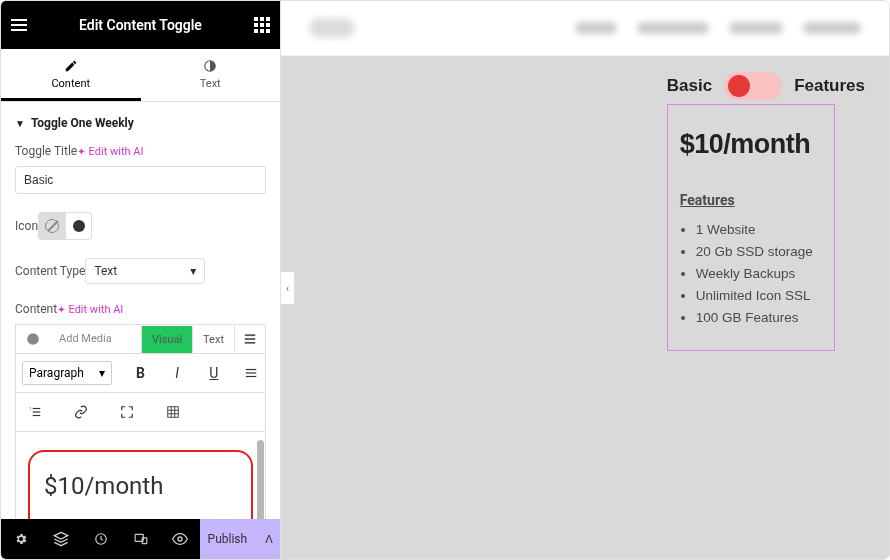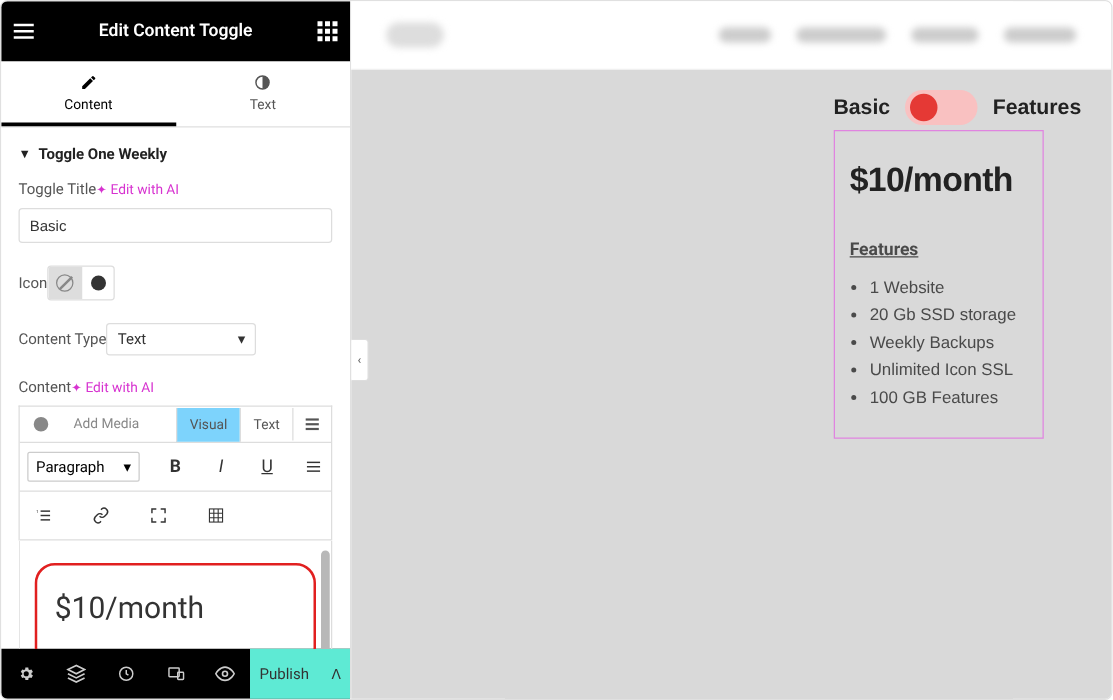--- a/index.html
+++ b/index.html
@@ -38,37 +38,37 @@
 .circle-none::after { content: ""; position: absolute; width: 2px; height: 14px; background: #888; left: 5.5px; top: -1px; transform: rotate(45deg); }
 .dot-fill { width: 12px; height: 12px; background: #333; border-radius: 50%; }
 
 .select { border: 1px solid #ddd; border-radius: 3px; padding: 5px 8px; font-size: 12px; color: #333; min-width: 120px; background: #fff; cursor: pointer; display: flex; justify-content: space-between; align-items: center; }
 
 .editor-toolbar { border: 1px solid #ddd; border-bottom: none; }
 .et-row1 { display: flex; justify-content: space-between; align-items: center; border-bottom: 1px solid #ddd; }
 .media-btn { display: inline-flex; align-items: flex-start; gap: 19px; font-size: 11px; color: #888; padding: 7px 10px; cursor: pointer; }
 .view-tabs { display: flex; align-items: center; }
 .vtab { font-size: 11px; padding: 7px 10px; border-left: 1px solid #ddd; cursor: pointer; color: #555; }
-.vtab.active { background: #7dd3fc; }
+.vtab.active { background: #22c55e; }
 .vicon { padding: 6px 8px; cursor: pointer; border-left: 1px solid #ddd; display: flex; align-items: center; }
 
 .et-row2, .et-row3 { display: flex; align-items: center; padding: 6px; gap: 20px; border-bottom: 1px solid #ddd; }
 .fmt-select { border: 1px solid #ccc; padding: 4px 6px; font-size: 12px; border-radius: 2px; min-width: 90px; display: flex; justify-content: space-between; align-items: center; cursor: pointer; background: #fff; }
 .tb-btn { width: 26px; height: 26px; display: flex; align-items: center; justify-content: center; cursor: pointer; font-size: 14px; color: #333; border-radius: 2px; }
 
 .editor-body { border: 1px solid #ddd; border-top: none; min-height: 130px; padding: 18px 12px; position: relative; }
 .editor-highlight { border: 2.5px solid #e12020; border-radius: 16px; padding: 20px 14px 32px; }
 .editor-text { font-size: 24px; color: #333; font-weight: 400; }
 .scroll-indicator { position: absolute; right: 1px; top: 8px; width: 7px; height: 110px; background: #b8b8b8; border-radius: 4px; }
 
 .collapse-handle { position: absolute; left: 280px; top: 270px; width: 14px; height: 34px; background: #fff; border: 1px solid #ddd; border-left: none; border-radius: 0 3px 3px 0; display: flex; align-items: center; justify-content: center; font-size: 10px; color: #666; cursor: pointer; }
 
 .sb-footer { height: 40px; background: #000; display: flex; align-items: center; }
 .ft-btn { flex: 1; color: #ccc; display: flex; align-items: center; justify-content: center; height: 100%; cursor: pointer; font-size: 14px; }
-.publish-btn { background: #5eead4; color: #333; flex: 2; font-size: 12px; display: flex; align-items: center; justify-content: center; gap: 18px; height: 100%; cursor: pointer; }
+.publish-btn { background: #c4b5fd; color: #333; flex: 2; font-size: 12px; display: flex; align-items: center; justify-content: center; gap: 18px; height: 100%; cursor: pointer; }
 .publish-chevron { font-size: 11px; }
 
 
 .canvas { flex: 1; background: #fff; display: flex; flex-direction: column; }
 .top-nav { height: 55px; display: flex; align-items: center; justify-content: space-between; padding: 0 28px; border-bottom: 1px solid #f0f0f0; }
 .blur-logo { width: 46px; height: 20px; background: #ddd; border-radius: 10px; filter: blur(3px); }
 .nav-links { display: flex; gap: 20px; }
 .blur-link { height: 12px; background: #ccc; border-radius: 6px; filter: blur(3px); }
 .bl1{width:42px}.bl2{width:72px}.bl3{width:54px}.bl4{width:58px}
 

